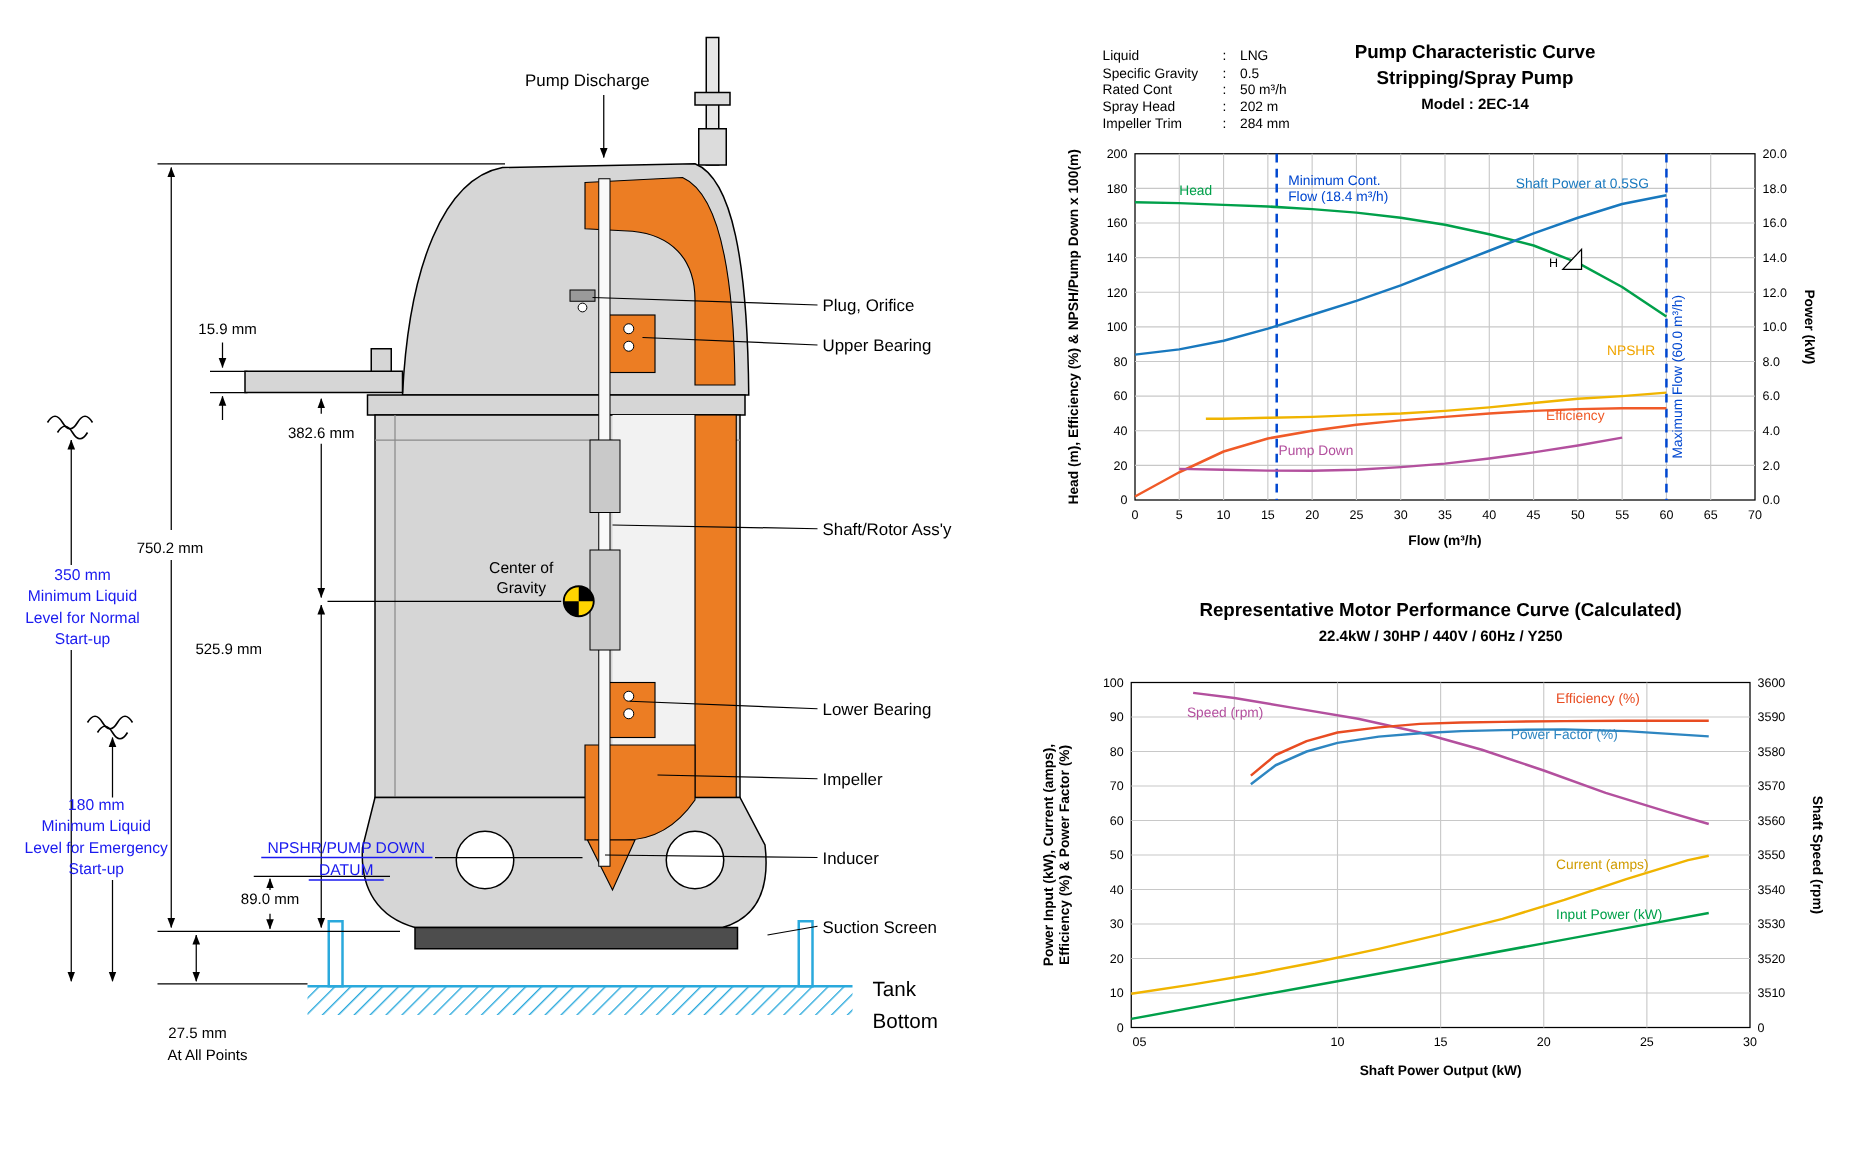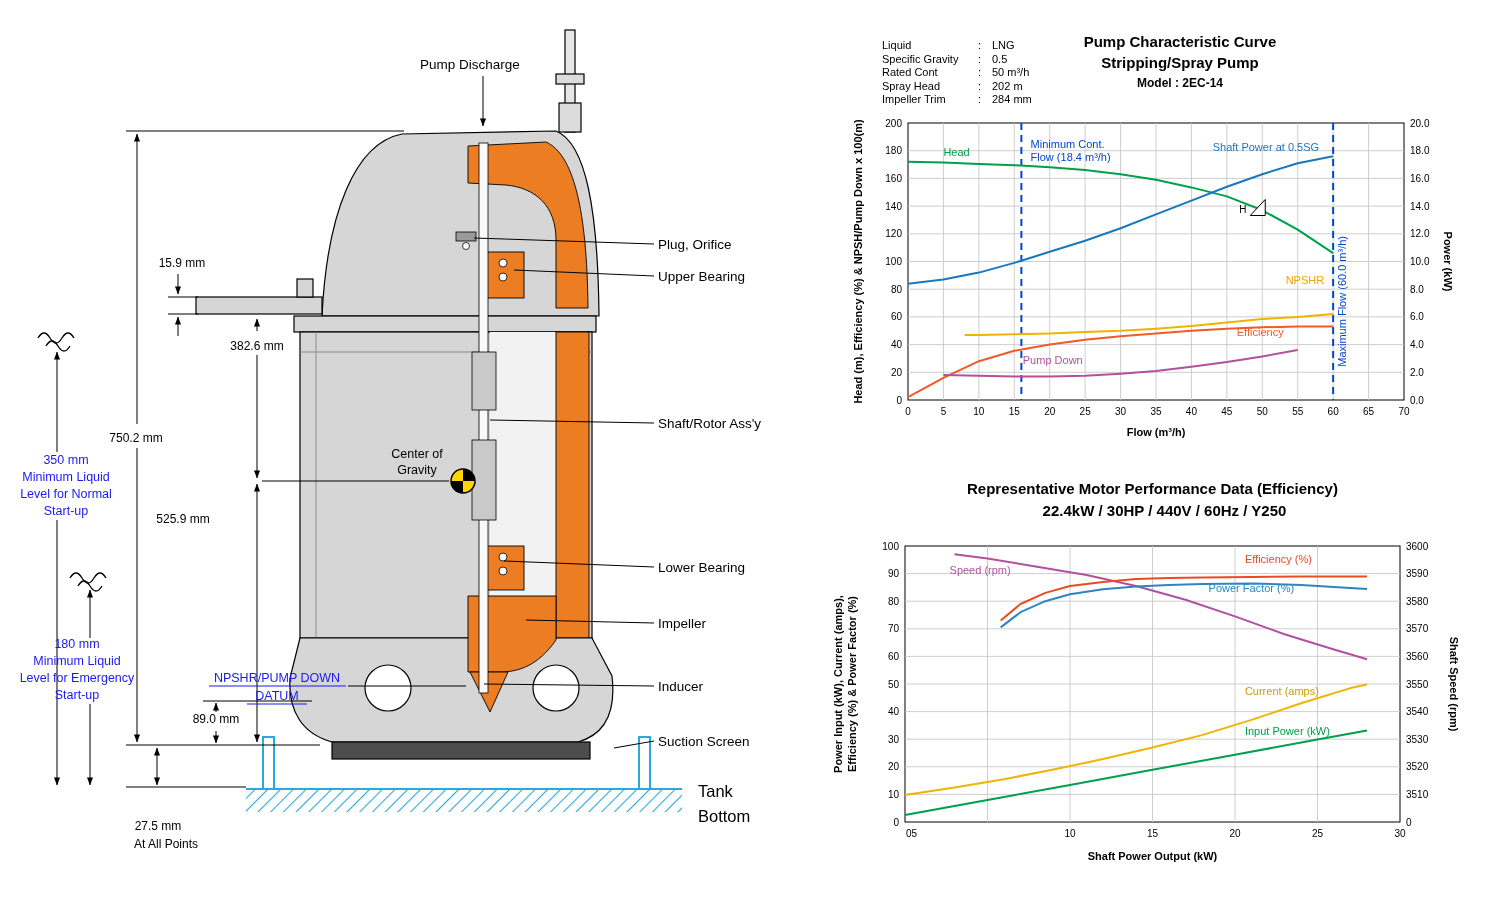--- a/index.html
+++ b/index.html
@@ -4,21 +4,21 @@
 <style>
   *{margin:0;padding:0;box-sizing:border-box}
   html,body{width:1496px;height:919px;background:#fff;font-family:"Liberation Sans",sans-serif;position:relative;overflow:hidden;color:#000}
   .chart{position:absolute}
   .chart svg{position:absolute;left:0;top:0}
   .ctitle{position:absolute;text-align:center;font-weight:bold}
   #chart1 .t1{left:180px;top:8px;width:340px;font-size:15px}
   #chart1 .t2{left:180px;top:29px;width:340px;font-size:15px}
   #chart1 .t3{left:180px;top:51px;width:340px;font-size:12px}
   #chart2 .t1{left:0;top:10px;width:645px;font-size:15px}
-  #chart2 .t2{left:12px;top:32px;width:645px;font-size:15px}
+  #chart2 .t2{left:0;top:32px;width:645px;font-size:12px}
   .info{position:absolute;left:52px;top:14px;font-size:11px;line-height:13.6px}
   .irow{display:flex}
   .ilab{width:96px}
   .icol{width:14px}
   svg text{font-family:"Liberation Sans",sans-serif}
   .tick{font-size:10px;fill:#000}
   .axis-title{font-size:11px;font-weight:bold;fill:#000}
   .ann{font-size:11px}
   .dim{font-size:12px;fill:#000}
   .plabel{font-size:13.5px;fill:#000}
@@ -340,15 +340,15 @@
       <polyline points="170.7,150.5 190.5,134.0 215.3,122.9 240.0,116.0 273.0,111.9 306.0,109.1 339.0,108.0 372.0,107.5 421.5,106.9 471.0,106.6 537.0,106.6" fill="none" stroke="#e84c22" stroke-width="2" stroke-linejoin="round"></polyline>
       <polyline points="170.7,157.4 190.5,142.2 215.3,131.2 240.0,124.3 273.0,119.3 306.0,116.6 339.0,114.9 372.0,114.1 421.5,113.5 471.0,114.9 537.0,119.1" fill="none" stroke="#2e86c1" stroke-width="2" stroke-linejoin="round"></polyline>
       <polyline points="75.0,325.0 124.5,317.5 174.0,309.2 223.5,299.6 273.0,289.1 322.5,277.5 372.0,265.1 421.5,249.9 471.0,233.3 520.5,218.1 537.0,214.6" fill="none" stroke="#f0b400" stroke-width="2" stroke-linejoin="round"></polyline>
       <polyline points="75.0,345.1 157.5,329.9 240.0,315.0 322.5,299.8 405.0,284.7 487.5,269.5 537.0,260.4" fill="none" stroke="#00a04a" stroke-width="2" stroke-linejoin="round"></polyline>
       <text x="119.55000000000001" y="103.6" fill="#b3509e" text-anchor="start" class="ann"><tspan x="119.55000000000001" dy="0">Speed (rpm)</tspan></text>
       <text x="414.90000000000003" y="92.56000000000002" fill="#e84c22" text-anchor="start" class="ann"><tspan x="414.90000000000003" dy="0">Efficiency (%)</tspan></text>
       <text x="378.59999999999997" y="121.54" fill="#2e86c1" text-anchor="start" class="ann"><tspan x="378.59999999999997" dy="0">Power Factor (%)</tspan></text>
       <text x="414.90000000000003" y="225.04000000000002" fill="#d09c00" text-anchor="start" class="ann"><tspan x="414.90000000000003" dy="0">Current (amps)</tspan></text>
       <text x="414.90000000000003" y="265.06" fill="#00a04a" text-anchor="start" class="ann"><tspan x="414.90000000000003" dy="0">Input Power (kW)</tspan></text>
     </svg>
-  <div class="ctitle t1">Representative Motor Performance Data (Efficiency)</div>
+  <div class="ctitle t1">Representative Motor Performance Curve (Calculated)</div>
   <div class="ctitle t2">22.4kW / 30HP / 440V / 60Hz / Y250</div>
 </div>
 
 </body></html>

